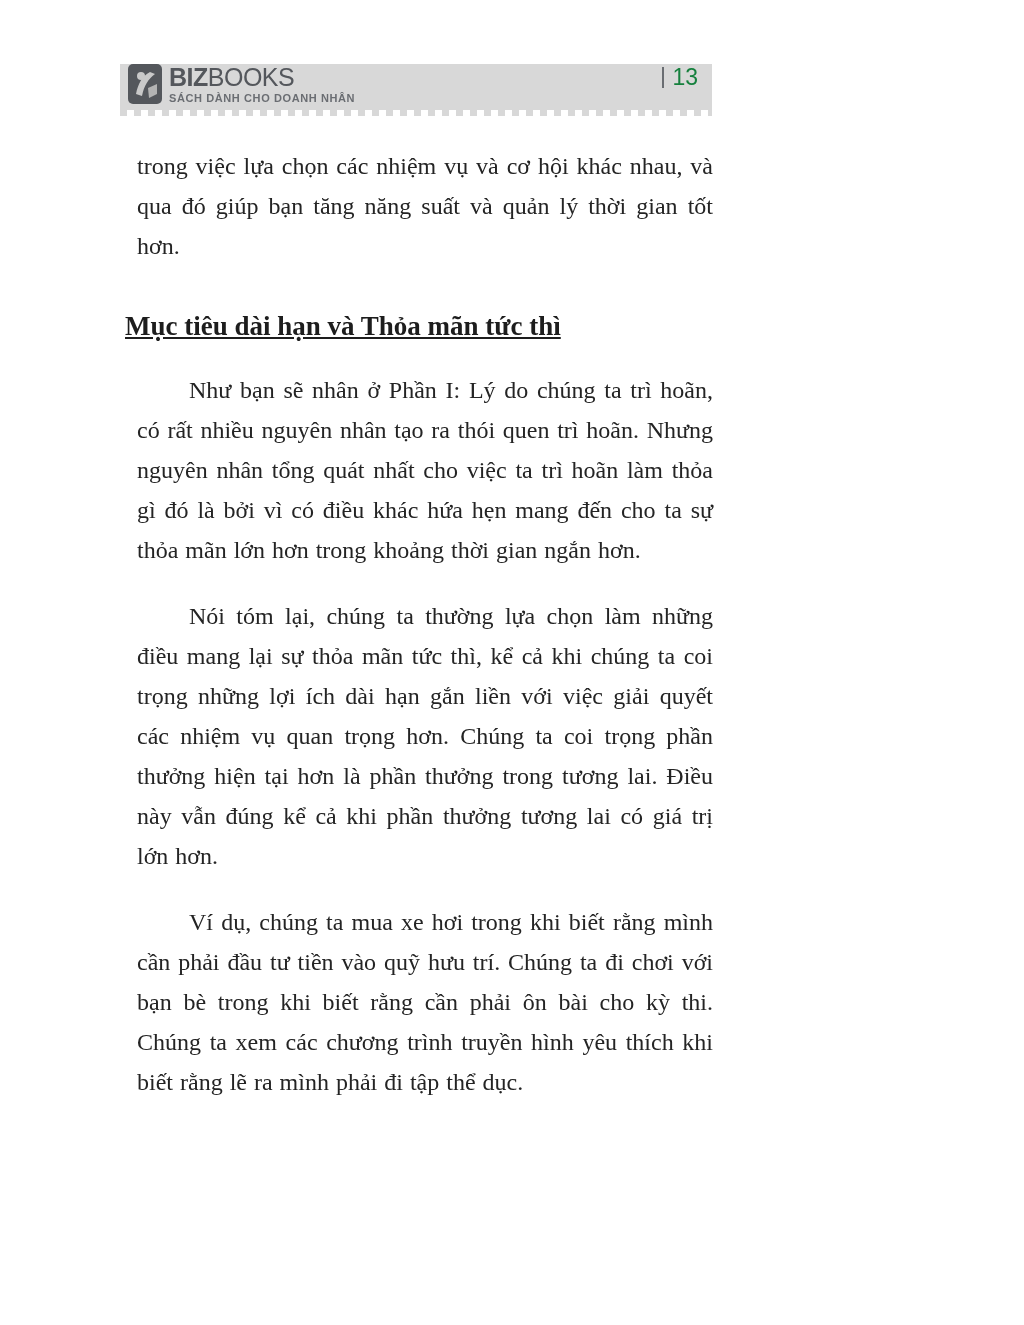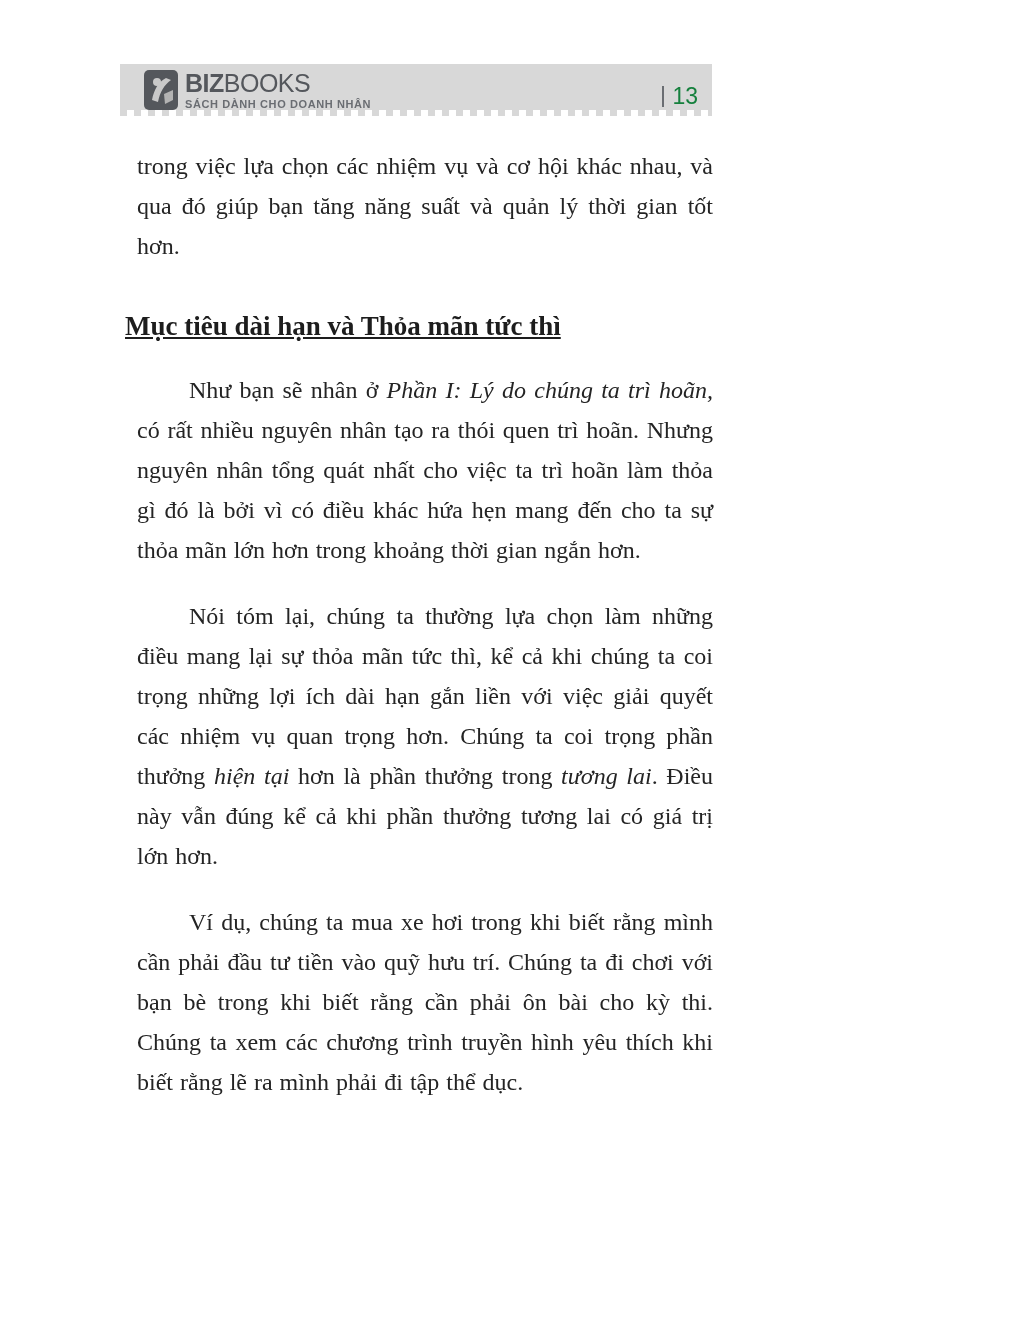--- a/index.html
+++ b/index.html
@@ -14,23 +14,23 @@
   }
   
   .header-wrap {
     margin: 64px 0 0 120px;
     width: 592px;
   }
   .header-bar {
     height: 46px;
     background: #d8d8d8;
     display: flex;
-    align-items: flex-end;
+    align-items: flex-start;
     justify-content: space-between;
-    padding: 0 14px 0 24px;
+    padding: 0 14px 0 8px;
     box-sizing: border-box;
   }
   .perforation {
     height: 6px;
     background: repeating-linear-gradient(90deg, #d8d8d8 0 7px, transparent 7px 14px);
   }
   .brand { display: flex; align-items: center; }
   .logo-icon { width: 34px; height: 40px; display: inline-block; }
   .brand-text {
     display: flex; flex-direction: column; margin-left: 7px;
@@ -67,21 +67,21 @@
   .content p.indent { text-indent: 52px; }
   .content p:first-child { margin-top: 30px; }
   .section-heading {
     font-size: 27px;
     font-weight: 700;
     color: #1d1d1d;
     margin: 44px 0 28px 0;
     line-height: 32px;
     text-decoration: underline;
   }
-  .seg-italic { font-style: italic; }
+  .seg-italic { }
 </style>
 </head>
 <body>
 
 <div class="page">
 
   <div class="header-wrap">
     <div class="header-bar">
       <div class="brand">
         <span class="logo-icon">

